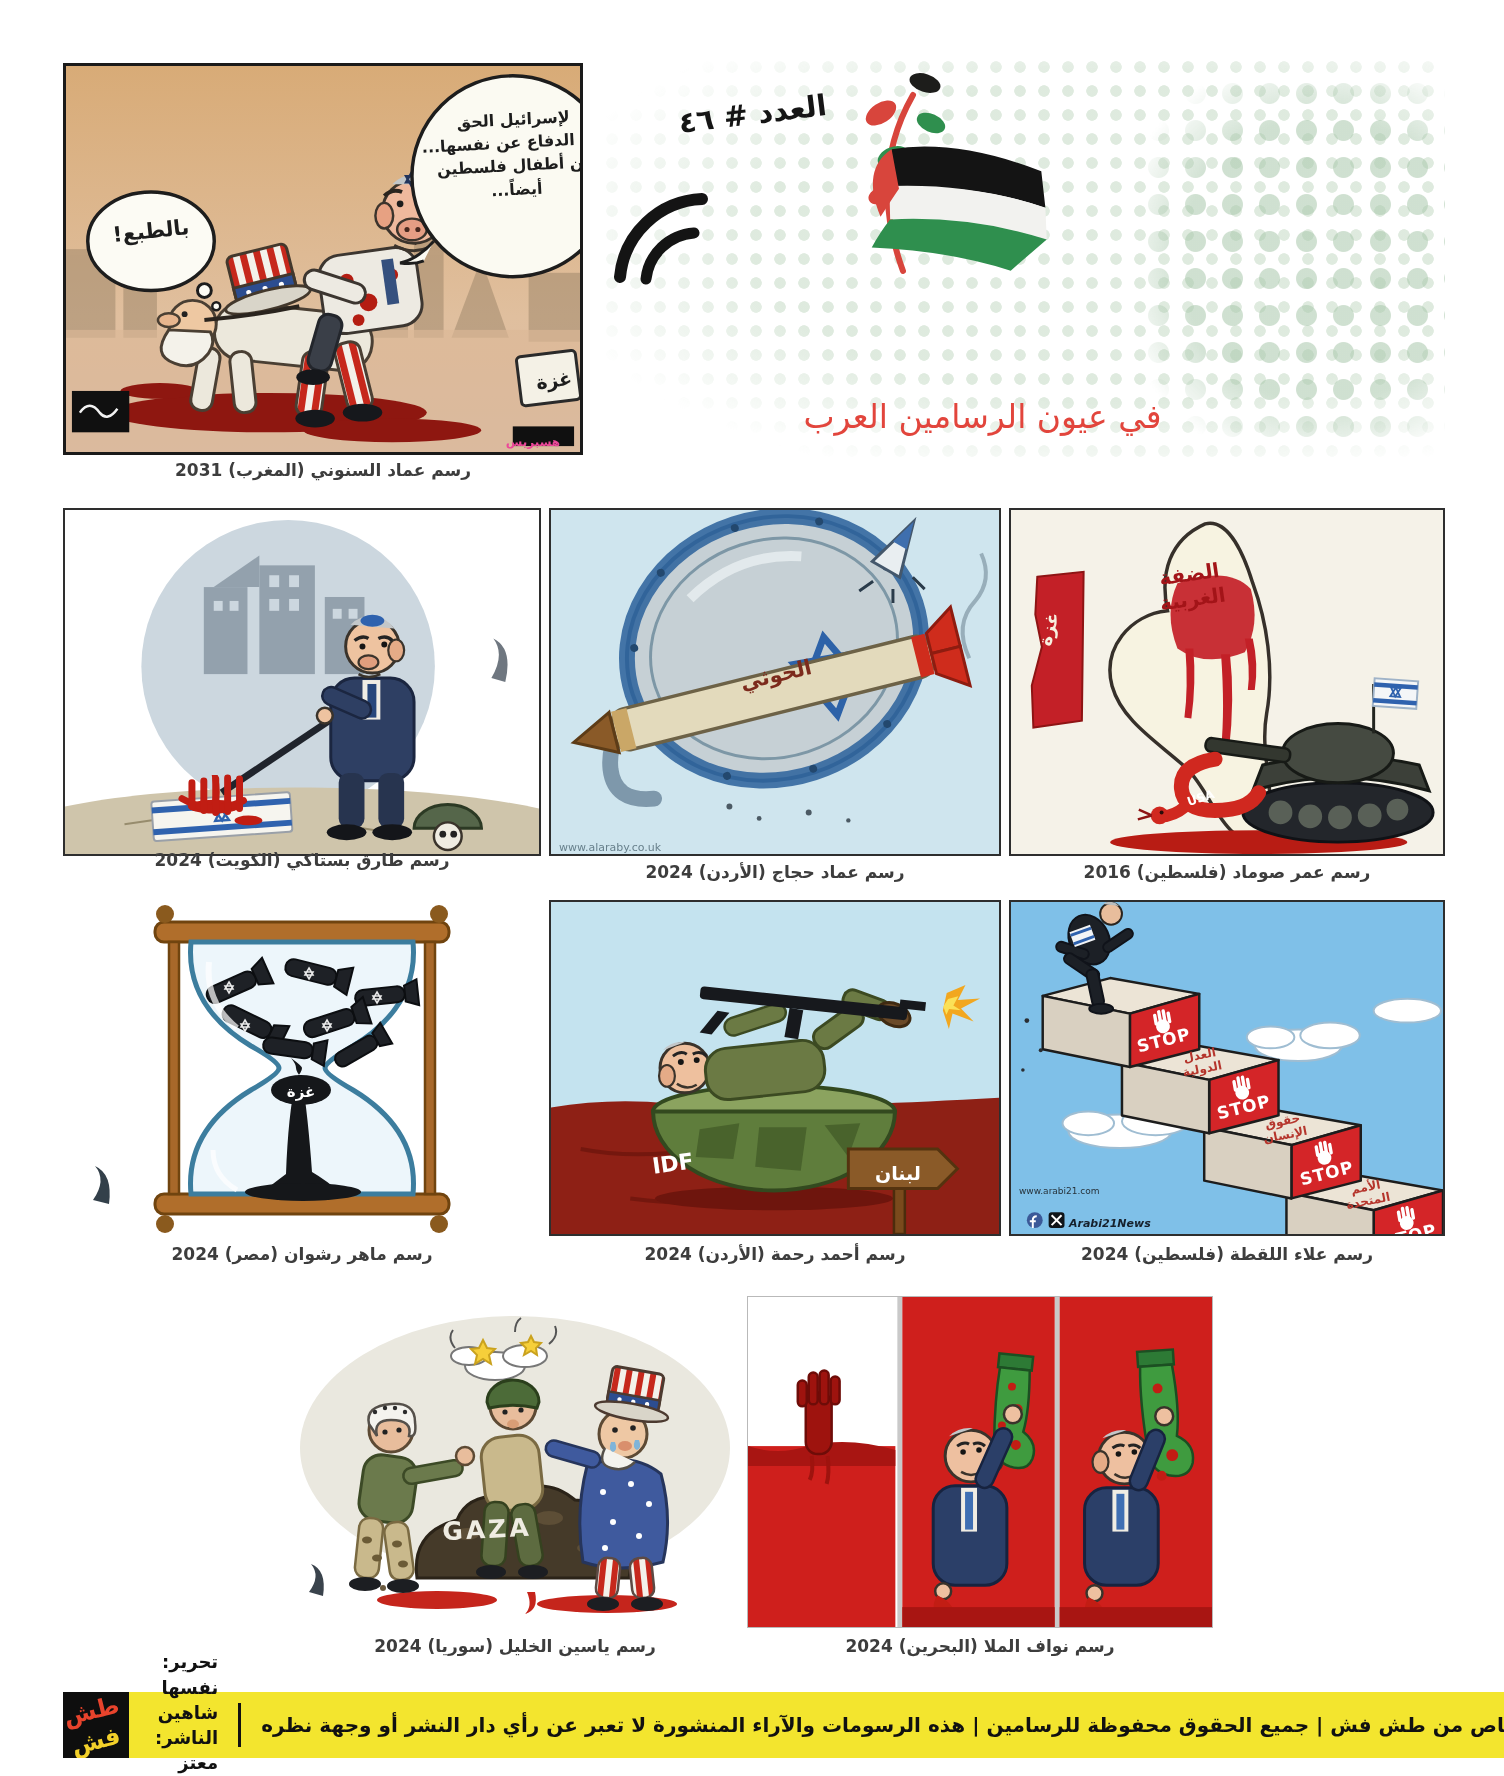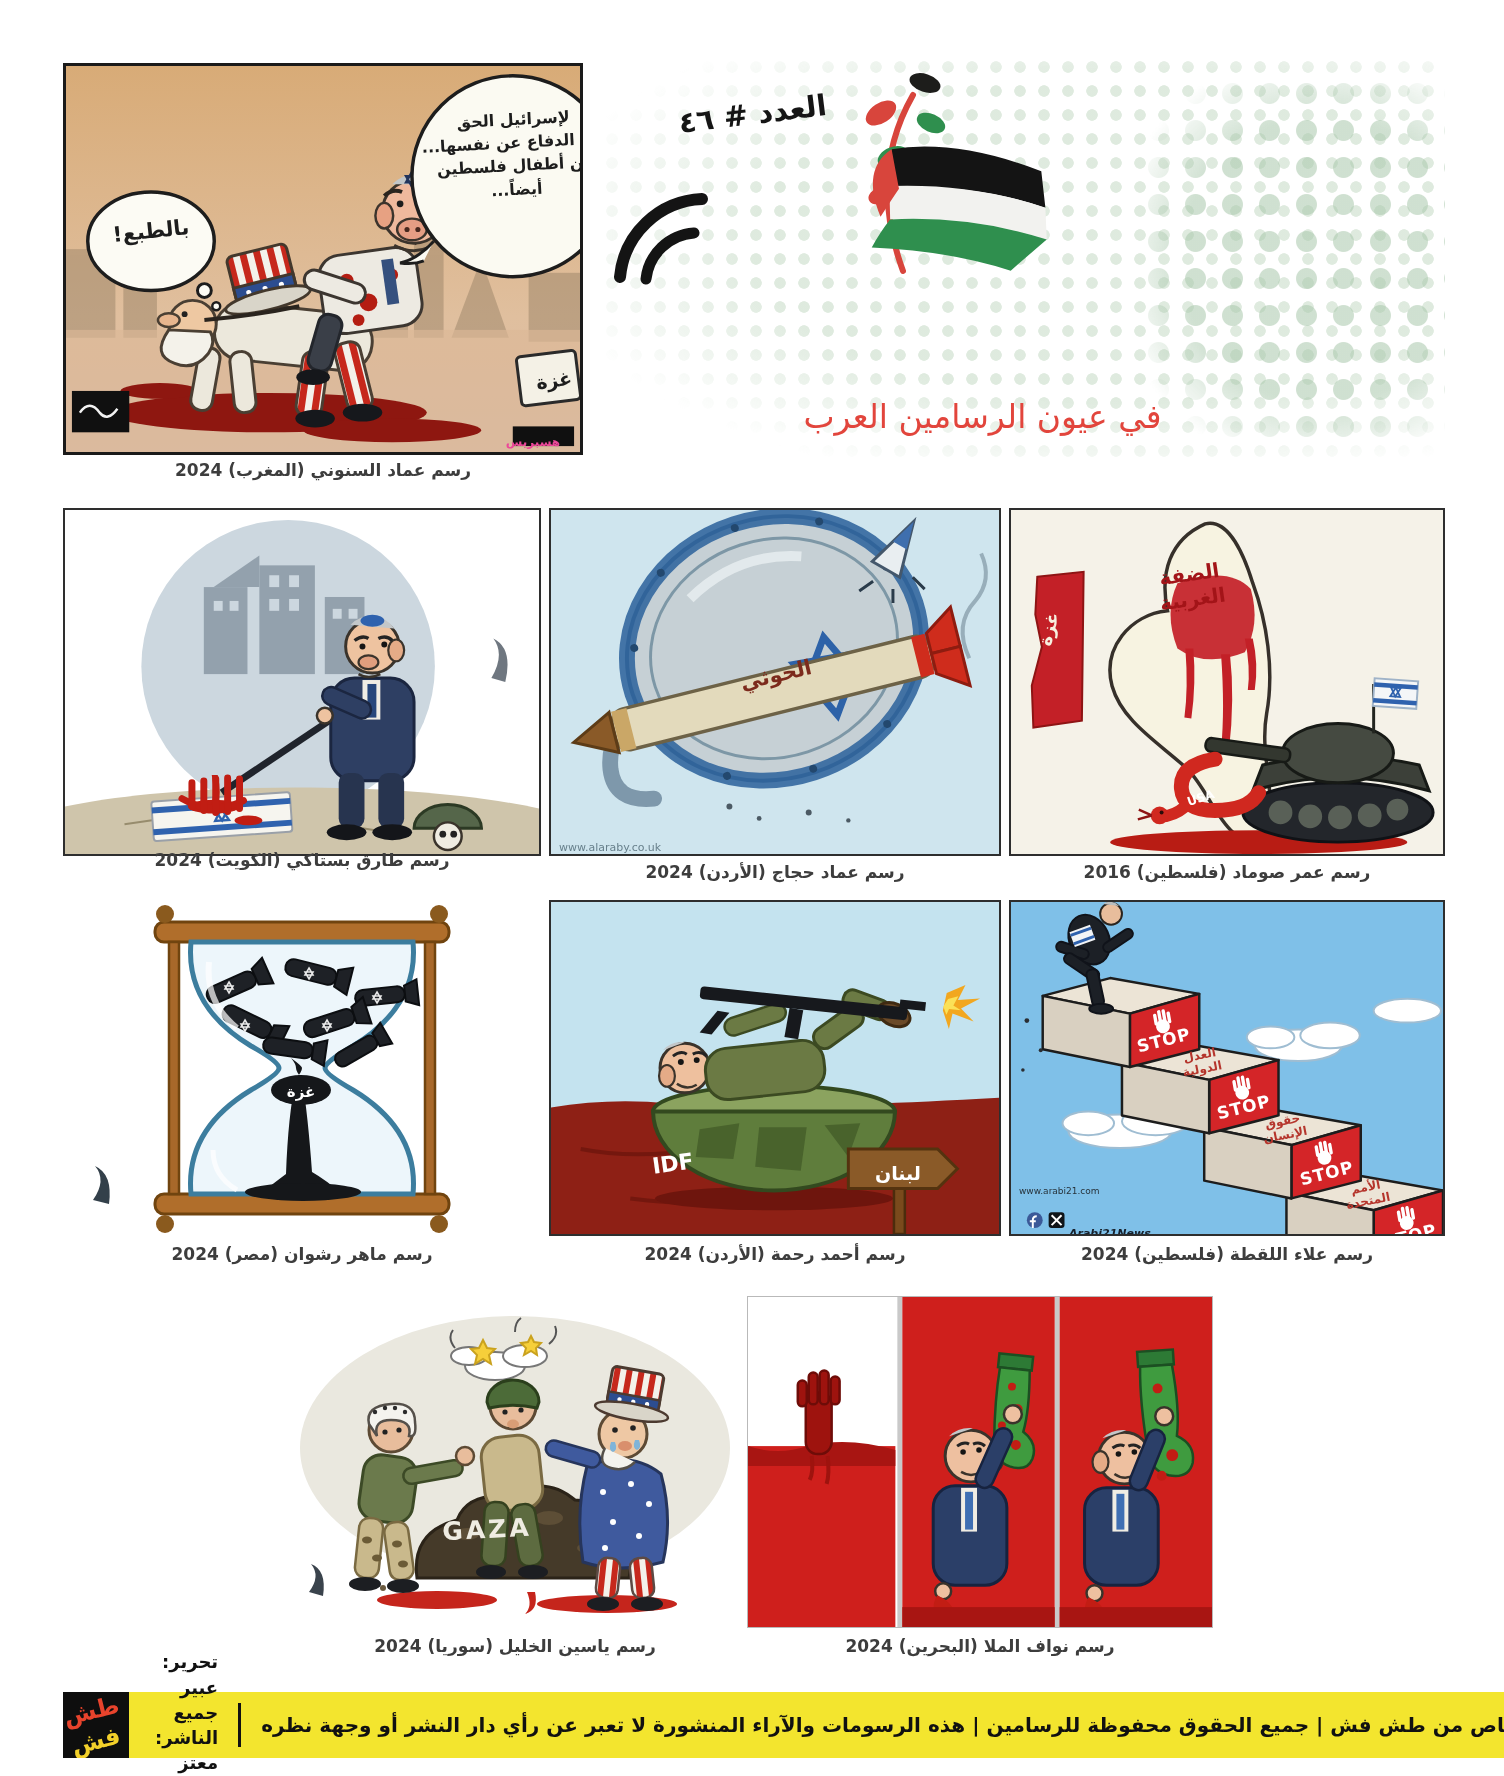--- a/index.html
+++ b/index.html
@@ -139,21 +139,21 @@
       <rect x="452" y="366" width="62" height="20" fill="#101010"></rect>
     </svg>
     <span class="ov" style="left:26px;top:150px;width:118px;font-size:21px;transform:rotate(-6deg);">بالطبع!</span>
     <span class="ov pre" style="left:356px;top:42px;width:186px;font-size:16px;transform:rotate(-3deg);">لإسرائيل الحق
 في الدفاع عن نفسها...
 من أطفال فلسطين
 أيضاً...</span>
     <span class="ov" style="left:459px;top:301px;width:58px;font-size:19px;transform:rotate(-7deg);">غزة</span>
     <span class="ov" style="left:436px;top:368px;width:62px;font-size:12px;color:#ec4899;">هسبريس</span>
   </figure>
-  <div class="caption" style="left:63px;top:460px;width:520px;">رسم عماد السنوني (المغرب) 2024</div>
+  <div class="caption" style="left:63px;top:460px;width:520px;">رسم عماد السنوني (المغرب) 2031</div>
 
   <div class="logo-zone">
     <div class="dots1"></div>
     <div class="dots2"></div>
     <span class="issue">العدد # ٤٦</span>
     <svg class="arcs" viewBox="0 0 110 140">
       <path d="M94,18 A86,86 0 0 0 12,96" stroke="#141414" stroke-width="12" fill="none" stroke-linecap="round"></path>
       <path d="M86,52 A52,52 0 0 0 38,98" stroke="#141414" stroke-width="11" fill="none" stroke-linecap="round"></path>
     </svg>
     <svg class="flagmap" viewBox="0 0 270 250">
@@ -558,21 +558,21 @@
     <span class="ov" style="left:198px;top:193px;width:70px;font-size:17px;color:#fff;transform:rotate(-14deg);direction:ltr;letter-spacing:1px;">STOP</span>
     <span class="ov" style="left:281px;top:259px;width:70px;font-size:17px;color:#fff;transform:rotate(-14deg);direction:ltr;letter-spacing:1px;">STOP</span>
     <span class="ov" style="left:364px;top:322px;width:70px;font-size:17px;color:#fff;transform:rotate(-14deg);direction:ltr;letter-spacing:1px;">STOP</span>
     <span class="ov pre" style="left:155px;top:146px;width:70px;font-size:12px;color:#b5352c;transform:rotate(-11deg);line-height:1.2;">العدل
 الدولية</span>
     <span class="ov pre" style="left:238px;top:212px;width:70px;font-size:12px;color:#b5352c;transform:rotate(-11deg);line-height:1.2;">حقوق
 الإنسان</span>
     <span class="ov pre" style="left:321px;top:278px;width:70px;font-size:12px;color:#b5352c;transform:rotate(-11deg);line-height:1.2;">الأمم
 المتحدة</span>
     <span class="ov" style="left:8px;top:283px;width:95px;font-size:9px;color:#27323a;direction:ltr;text-align:left;font-weight:normal;">www.arabi21.com</span>
-    <span class="ov" style="left:58px;top:314px;width:110px;font-size:11px;color:#16202c;direction:ltr;text-align:left;font-style:italic;margin-top:10px;">Arabi21News</span>
+    <span class="ov" style="left:58px;top:314px;width:110px;font-size:11px;color:#16202c;direction:ltr;text-align:left;font-style:italic;">Arabi21News</span>
   </figure>
   <div class="caption" style="left:1009px;top:1244px;width:436px;">رسم علاء اللقطة (فلسطين) 2024</div>
 
   <figure class="panel" style="left:287px;top:1296px;width:456px;height:332px;">
     <svg viewBox="0 0 456 332" preserveAspectRatio="none">
       <defs>
         <pattern id="p8stripe" width="12" height="12" patternUnits="userSpaceOnUse">
           <rect width="12" height="12" fill="#f3f1ea"></rect>
             <rect width="6" height="12" fill="#c6281c"></rect>
         </pattern>
@@ -764,20 +764,20 @@
 
   <div class="footer">
     <div class="tf">
       <span class="w1">طش</span>
       <span class="w2">فش</span>
     </div>
     <div class="band">
       <span class="disc">إنتاج خاص من طش فش | جميع الحقوق محفوظة للرسامين | هذه الرسومات والآراء المنشورة لا تعبر عن رأي دار النشر أو وجهة نظره</span>
       <span class="sep"></span>
       <span class="credits">
-        <span>تحرير: عبير جميع</span>
+        <span>تحرير: نفسها شاهين</span>
         <span>الناشر: معتز صواف</span>
       </span>
     </div>
 
   </div>
 
 </div>
 
 </body></html>

